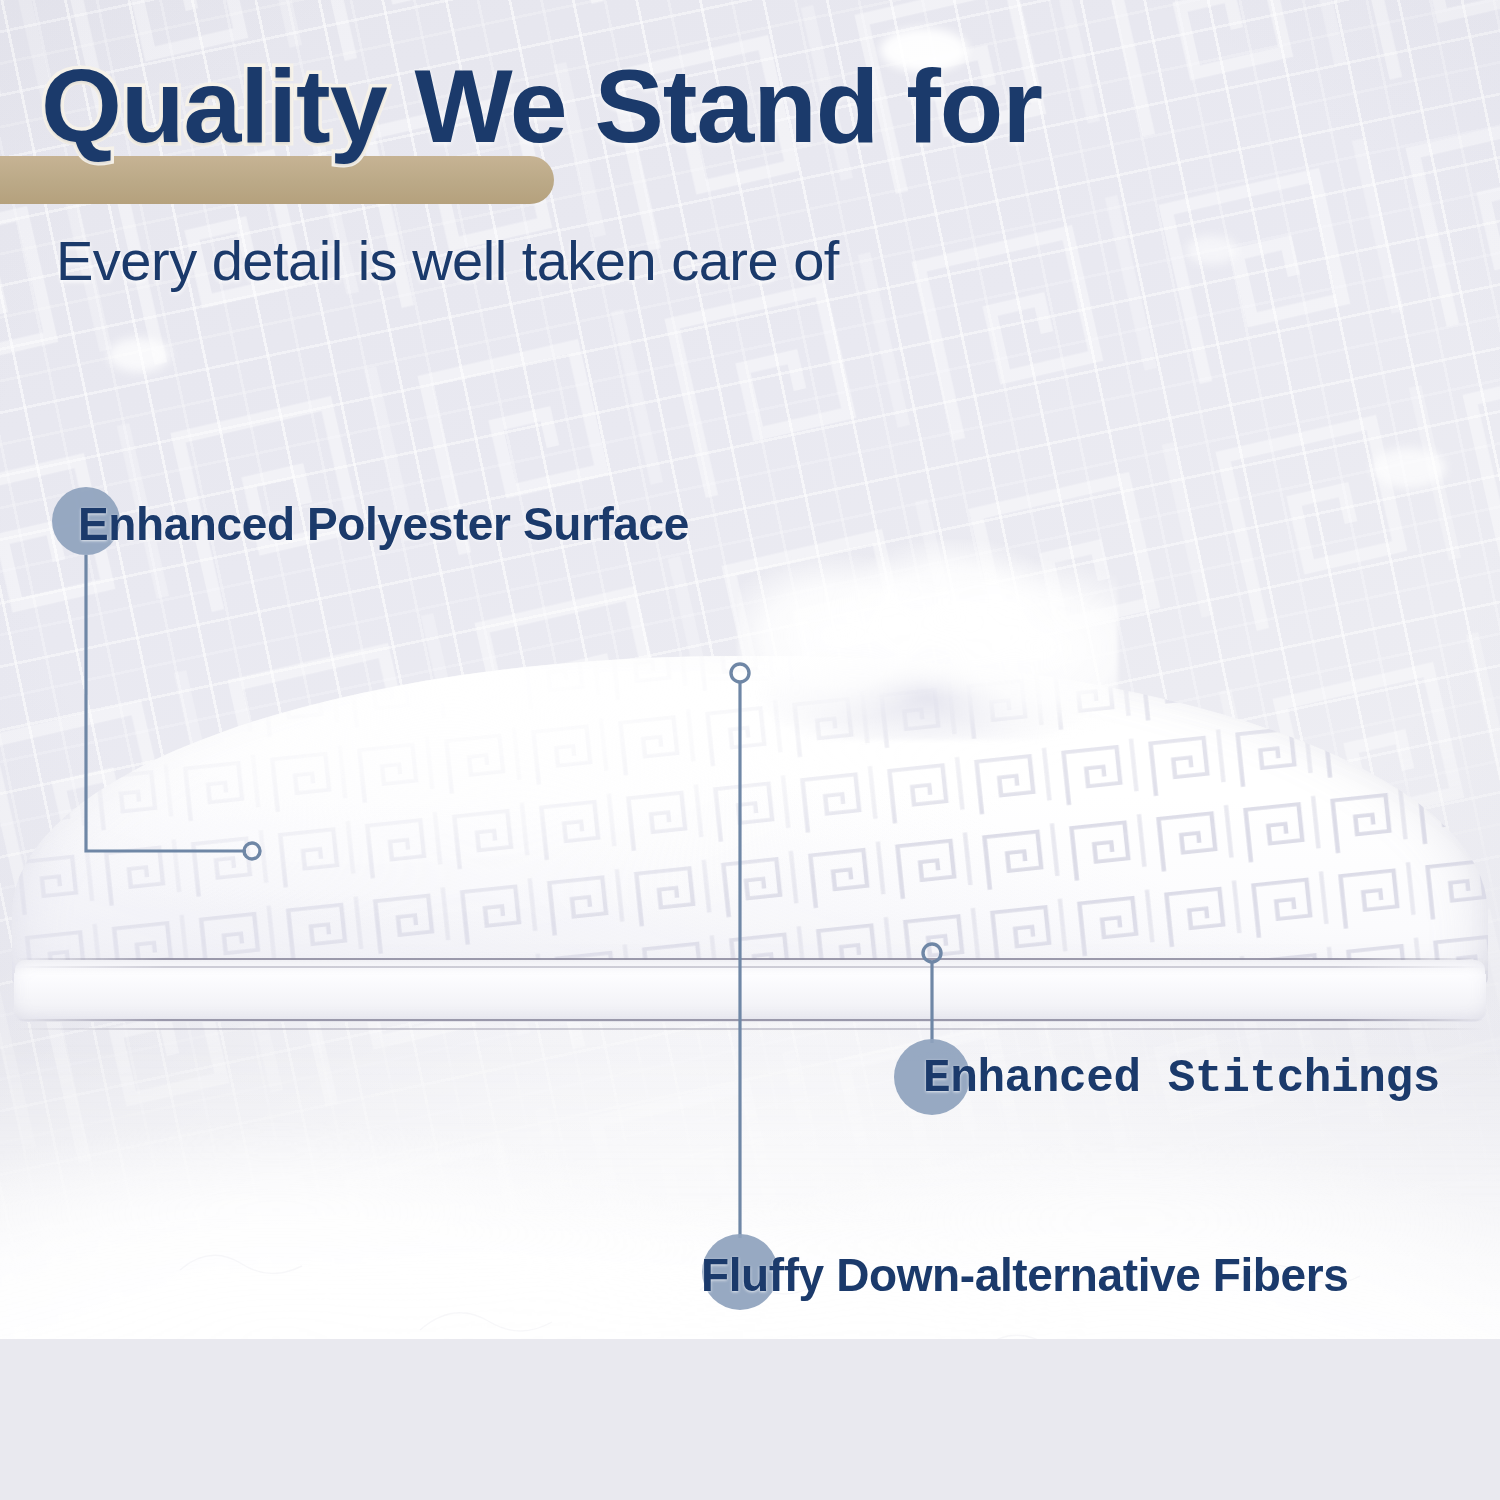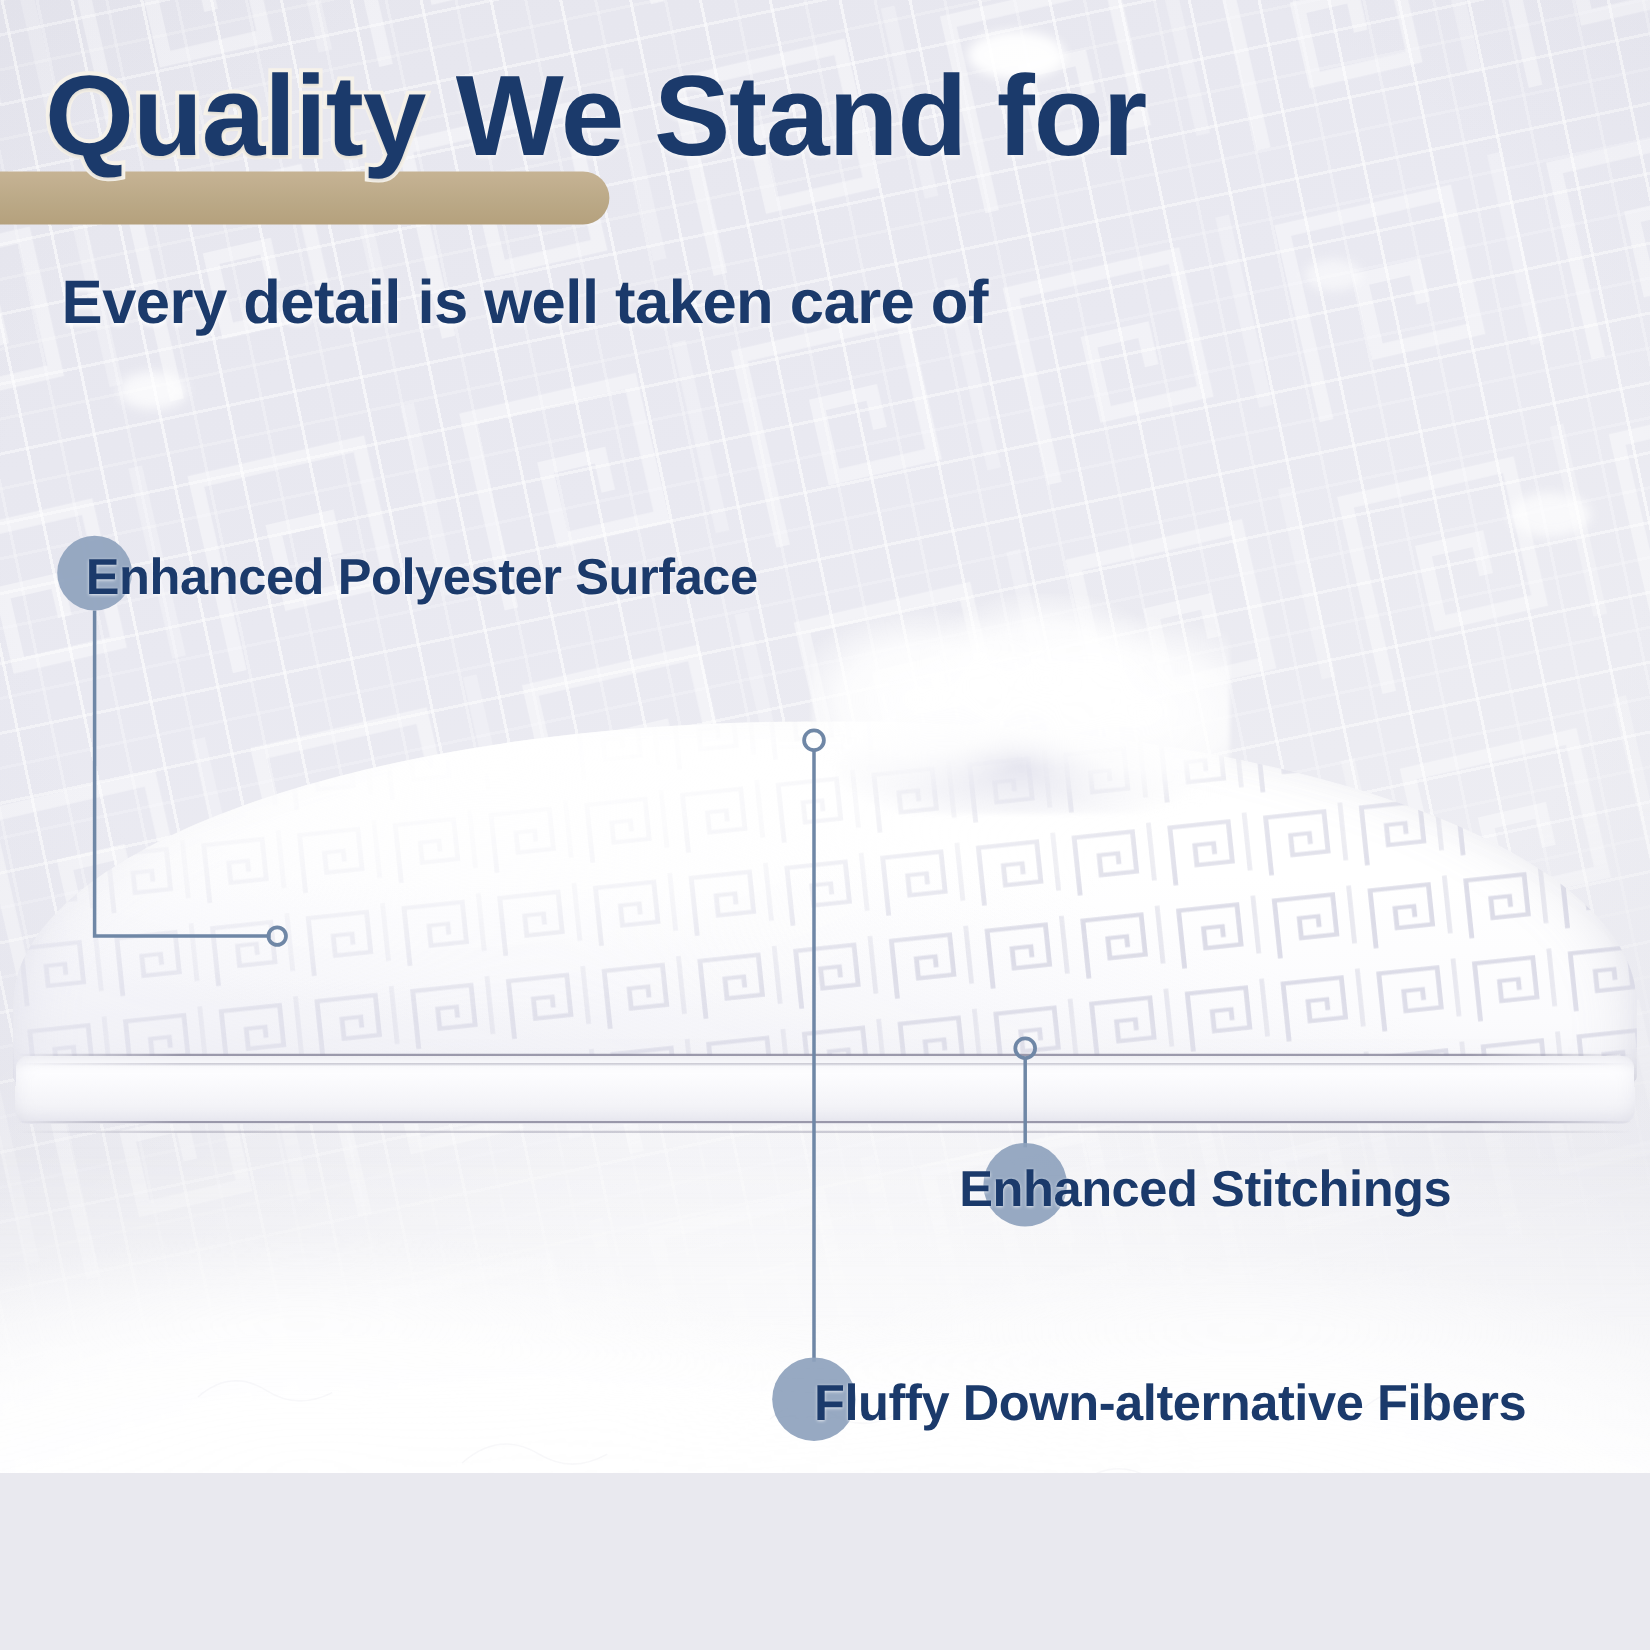--- a/index.html
+++ b/index.html
@@ -55,22 +55,22 @@
   h1.title .hl{
     color:#1b3a6b;
     -webkit-text-stroke:7px #f6f2ea;
     paint-order:stroke fill;
     text-shadow:0 2px 3px rgba(0,0,0,.10);
   }
   h1.title .pl{
     text-shadow:0 2px 4px rgba(255,255,255,.85), 0 1px 2px rgba(0,0,0,.06);
   }
   h2.subtitle{
-    position:absolute;left:56px;top:247px;margin:0;
-    font-size:56px;line-height:1.0;font-weight:700;letter-spacing:-.5px;
+    position:absolute;left:56px;top:233px;margin:0;
+    font-size:56px;line-height:1.0;font-weight:400;letter-spacing:-.5px;
     color:#1b3a6b;white-space:nowrap;
     text-shadow:0 2px 4px rgba(255,255,255,.9);
   }
 
   
   .pillow-wrap{position:absolute;left:0;top:560px;width:1500px;height:520px;}
   .pillow-shadow{
     position:absolute;left:10px;top:300px;width:1480px;height:170px;
     background:radial-gradient(60% 55% at 50% 50%, rgba(150,150,175,.30) 0%, rgba(150,150,175,0) 72%);
     filter:blur(14px);
@@ -235,18 +235,18 @@
     <circle class="dot-hollow" cx="740" cy="673" r="9"></circle>
 
     <path class="lead" d="M 932 962 L 932 1043"></path>
     <circle class="dot-hollow" cx="932" cy="953" r="9"></circle>
   </svg>
 
   <div class="bubble" style="left:52px;top:487px;width:68px;height:68px;"></div>
   <p class="callout-label" style="left:78px;top:497px;">Enhanced Polyester Surface</p>
 
   <div class="bubble" style="left:894px;top:1039px;width:76px;height:76px;"></div>
-  <p class="callout-label" style="left:872px;top:1053px;">Enhanced Stitchings</p>
+  <p class="callout-label" style="left:923px;top:1053px;font-family:Liberation Mono, monospace;">Enhanced Stitchings</p>
 
   <div class="bubble" style="left:702px;top:1234px;width:76px;height:76px;"></div>
-  <p class="callout-label" style="left:740px;top:1248px;text-align:center;">Fluffy Down-alternative Fibers</p>
+  <p class="callout-label" style="left:701px;top:1248px;text-align:center;">Fluffy Down-alternative Fibers</p>
 
 </div>
 
 </body></html>

